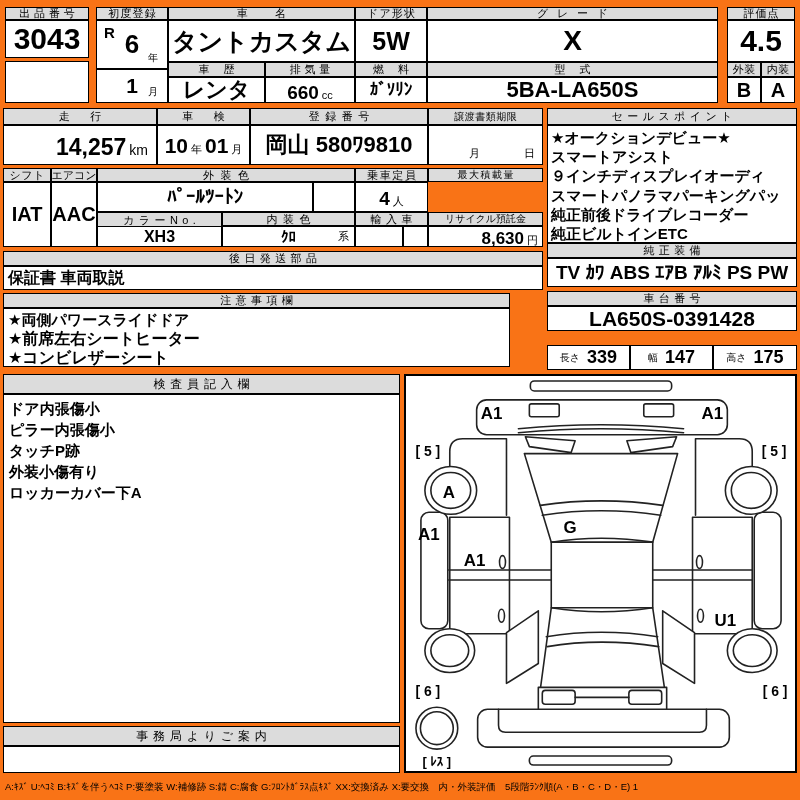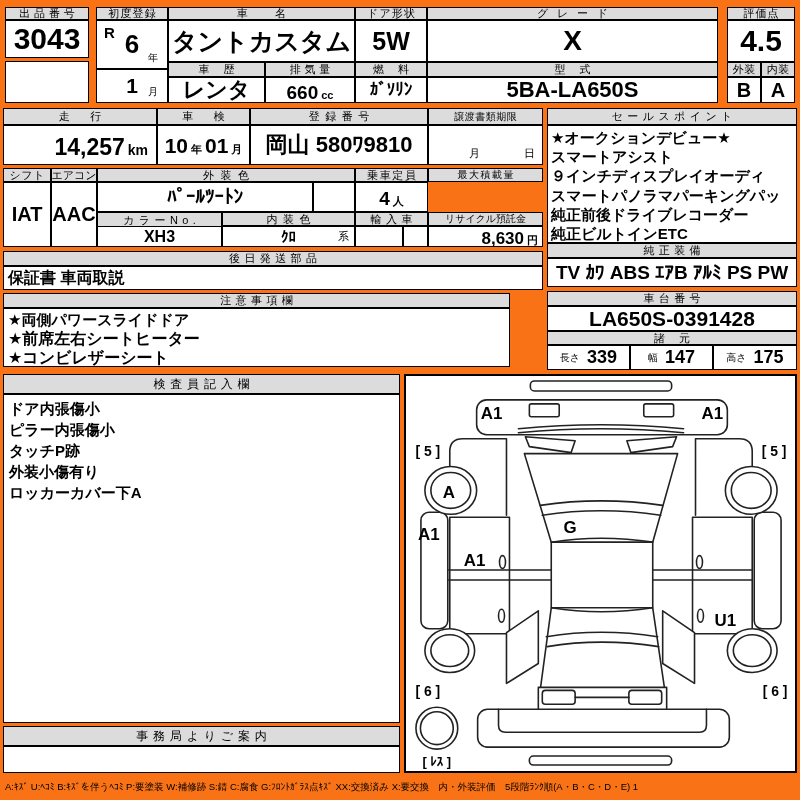--- a/index.html
+++ b/index.html
@@ -6,21 +6,21 @@
   html,body { background:#f2f2f2; }
   body { font-family:"Liberation Sans","DejaVu Sans",sans-serif; color:#000; }
   .sheet { position:relative; width:800px; height:800px; background:#f97316; overflow:hidden; }
   .cell { position:absolute; border:1px solid #000; display:flex; align-items:center; justify-content:center; overflow:hidden; white-space:nowrap; background:#fff; }
   .hdr { background:#dcdcdc; font-size:11px; letter-spacing:.35em; text-indent:.35em; font-weight:400; }
   .val { font-weight:700; }
   .blk { display:block; }
   .left { justify-content:flex-start; }
   .right { justify-content:flex-end; }
   .bl { align-items:baseline; }
-  .unit { font-weight:700; font-size:11px; margin-left:3px; }
+  .unit { font-weight:400; font-size:11px; margin-left:3px; }
   .era-r { position:absolute; left:7px; top:3px; font-size:15px; font-weight:700; }
   .era-y { position:absolute; right:9px; bottom:3px; font-size:10px; font-weight:400; }
   .line { font-weight:700; }
   .legend { position:absolute; font-size:9.5px; white-space:nowrap; }
   .dim-lab { font-size:10px; font-weight:400; margin-right:7px; }
   .dim-val { font-size:18px; font-weight:700; }
   svg text { font-family:"Liberation Sans","DejaVu Sans",sans-serif; }
 </style>
 </head>
 <body>
@@ -134,21 +134,20 @@
     <div class="line" style="font-size:15px;line-height:19.2px">９インチディスプレイオーディ</div>
     <div class="line" style="font-size:15px;line-height:19.2px">スマートパノラマパーキングパッ</div>
     <div class="line" style="font-size:15px;line-height:19.2px">純正前後ドライブレコーダー</div>
     <div class="line" style="font-size:15px;line-height:19.2px">純正ビルトインETC</div>
   </div>
   <div class="cell hdr" style="left:547px;top:243px;width:250px;height:15px;letter-spacing:.4em;text-indent:.4em">純正装備</div>
   <div class="cell val" style="left:547px;top:258px;width:250px;height:29px;font-size:19px">TV ｶﾜ ABS ｴｱB ｱﾙﾐ PS PW</div>
 
   <div class="cell hdr" style="left:547px;top:291px;width:250px;height:15px;letter-spacing:.4em;text-indent:.4em">車台番号</div>
   <div class="cell val" style="left:547px;top:306px;width:250px;height:25px;font-size:21px">LA650S-0391428</div>
-  <div class="cell hdr" style="left:547px;top:331px;width:250px;height:14px;letter-spacing:.5em;text-indent:.5em">諸 元</div>
   <div class="cell" style="left:547px;top:345px;width:83px;height:25px">
     <span class="dim-lab">長さ</span>
     <span class="dim-val">339</span>
   </div>
   <div class="cell" style="left:630px;top:345px;width:83px;height:25px">
     <span class="dim-lab">幅</span>
     <span class="dim-val">147</span>
   </div>
   <div class="cell" style="left:713px;top:345px;width:84px;height:25px">
     <span class="dim-lab">高さ</span>

